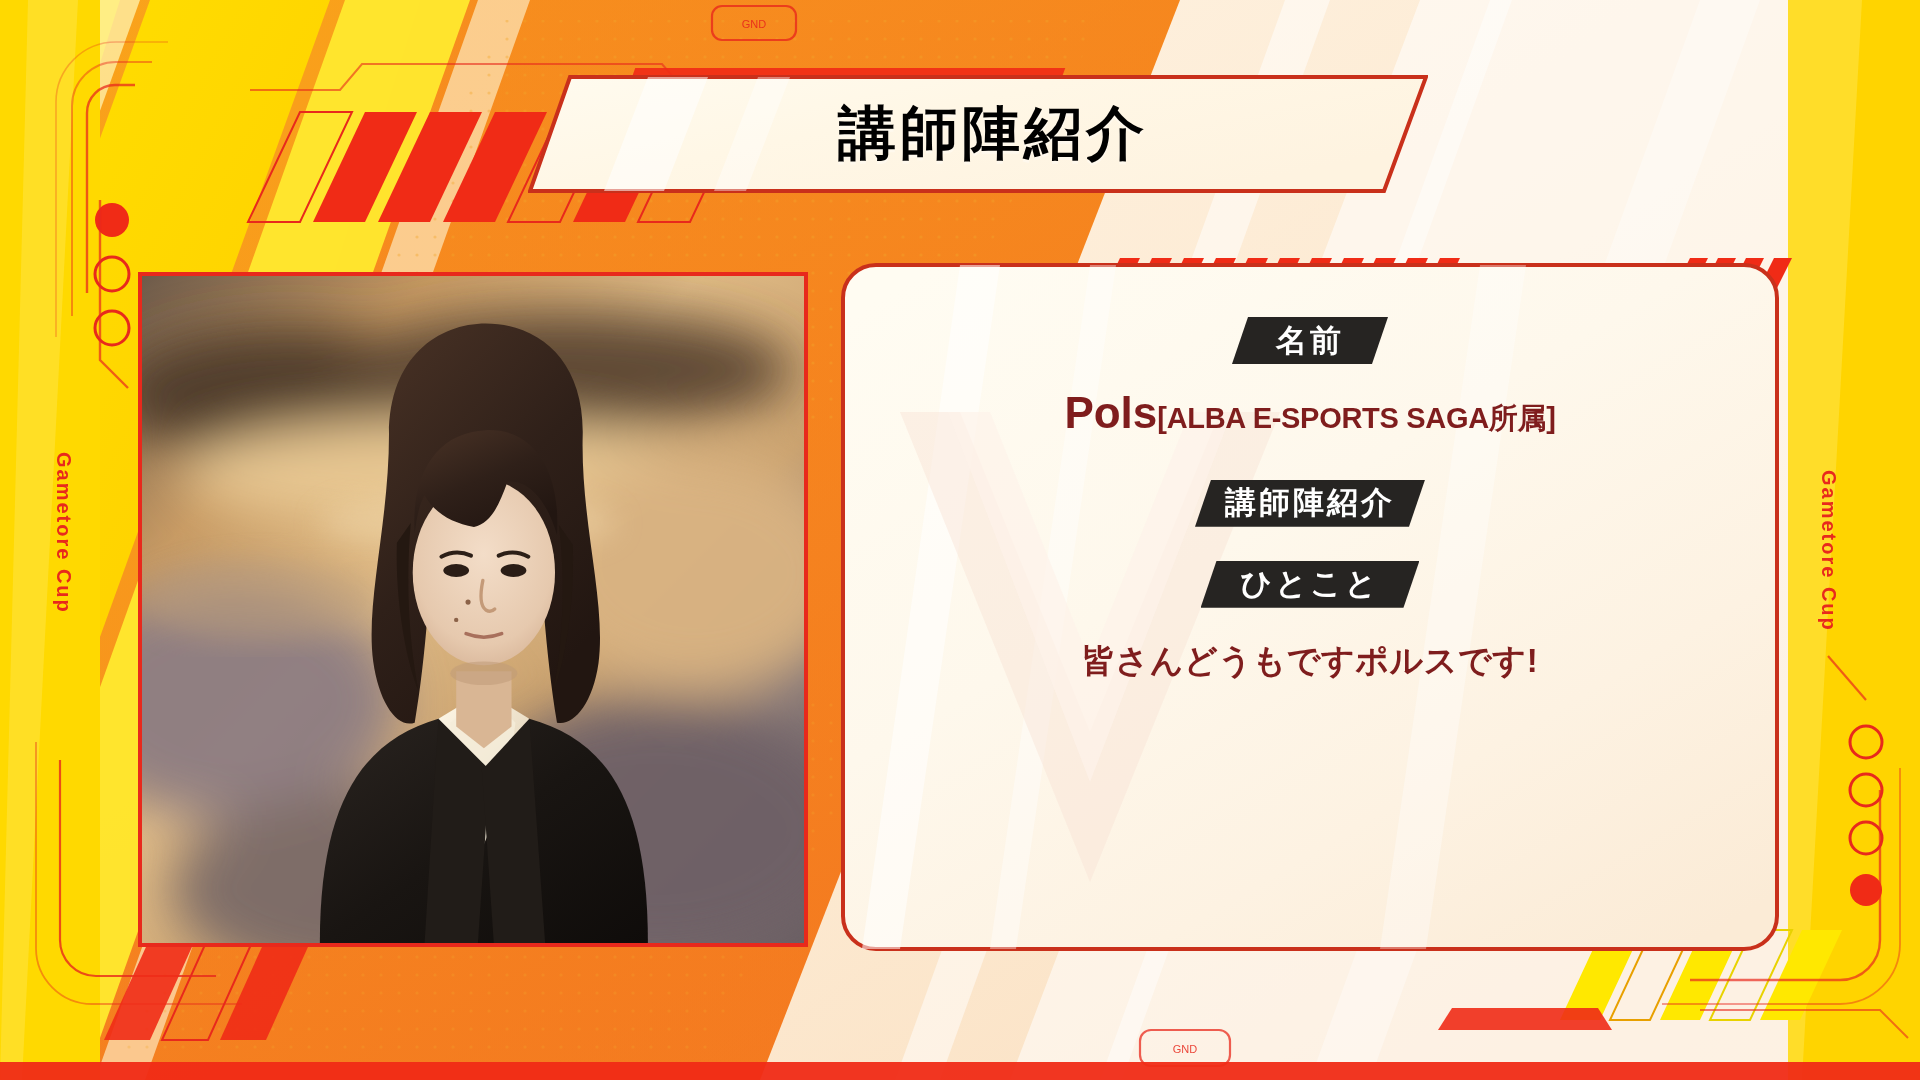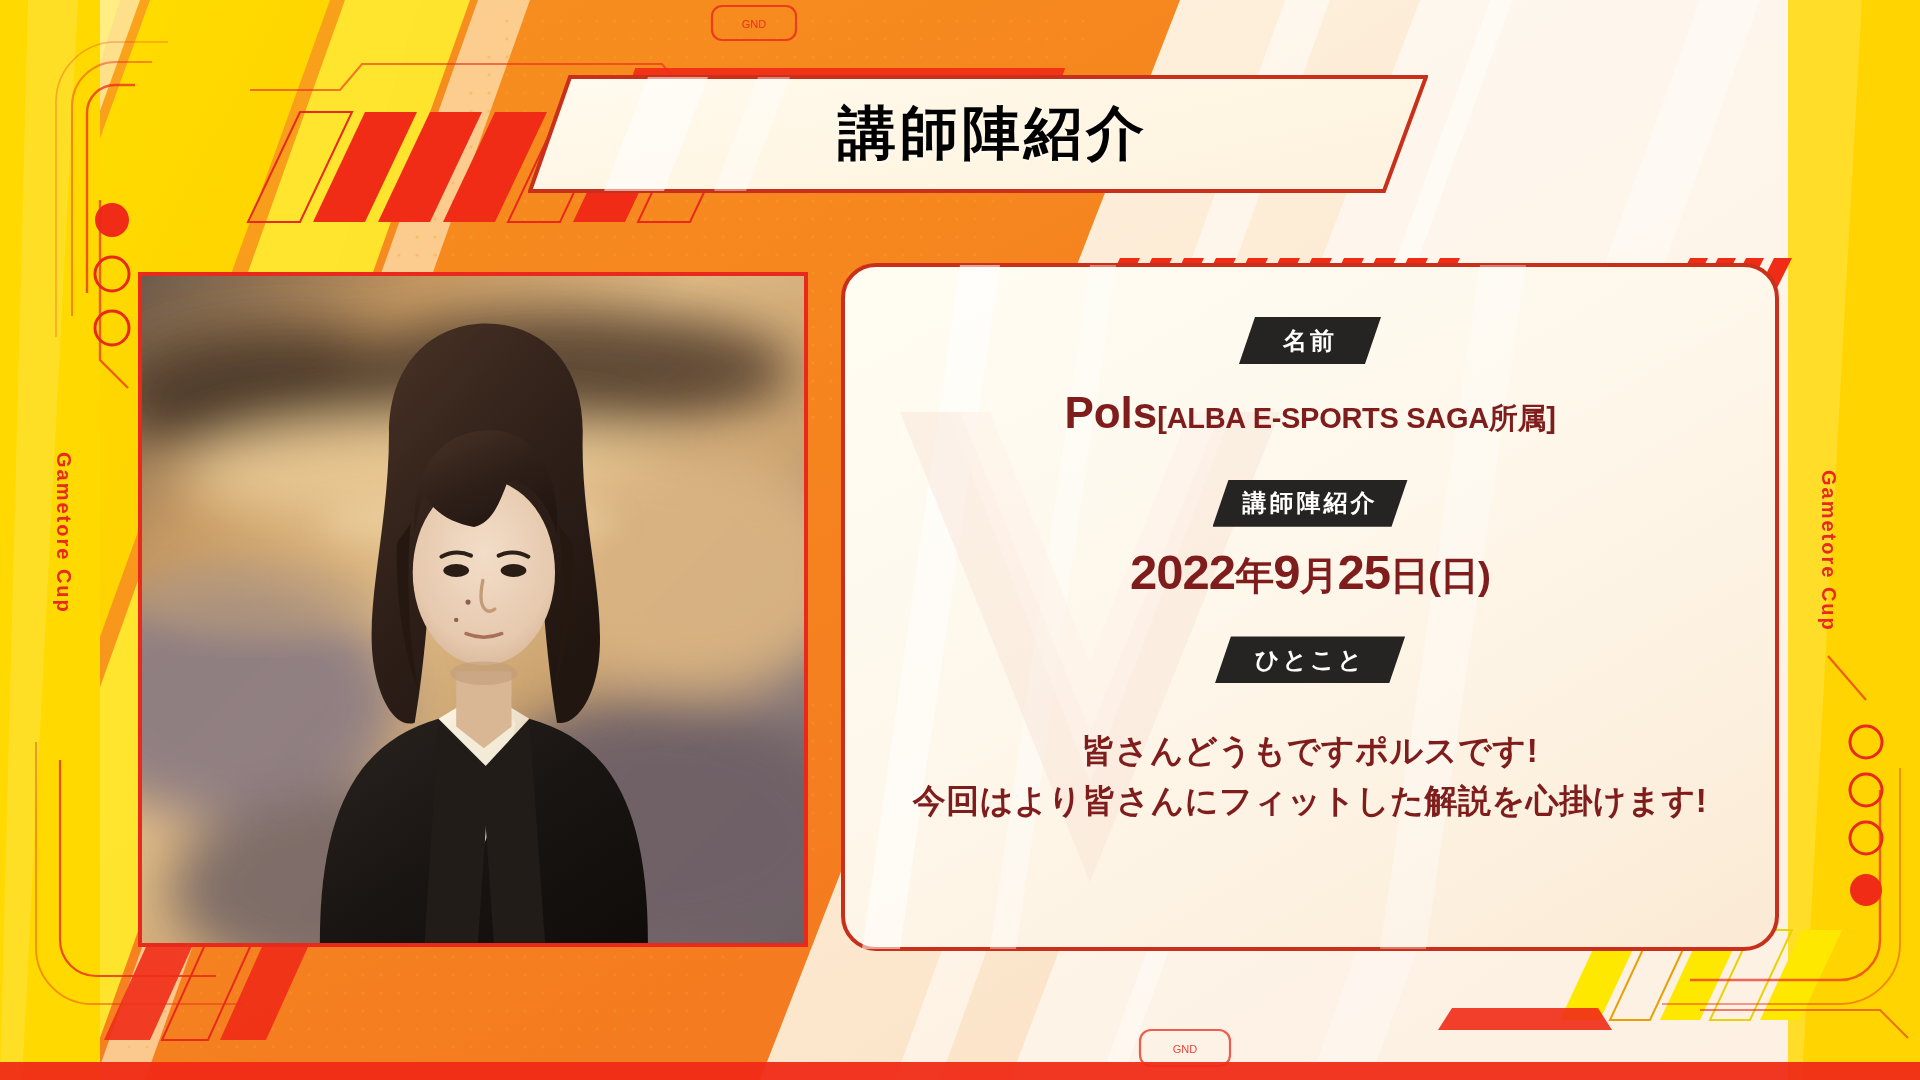--- a/index.html
+++ b/index.html
@@ -53,41 +53,41 @@
     position:absolute; inset:0;
     display:flex; flex-direction:column; align-items:center;
     padding-top:55px;
   }
 
   .badge {
     position:relative;
     display:inline-flex; align-items:center; justify-content:center;
     background:#262422;
     color:#FFFFFF;
-    font-size:24px; font-weight:bold;
+    font-size:31px; font-weight:bold;
     letter-spacing:3px;
     height:47px;
     padding:0 34px;
     clip-path: polygon(16px 0, 100% 0, calc(100% - 16px) 100%, 0 100%);
   }
   .badge.b-name { padding:0 44px; }
   .badge.b-date { padding:0 30px; }
   .badge.b-word { padding:12px 40px; }
 
   .value {
     color:#7f1d1d;
     font-weight:bold;
     text-align:center;
     line-height:1.22;
   }
   #name-value { font-size:44px; margin-top:22px; letter-spacing:0px; }
   #name-value .affil { font-size:29px; letter-spacing:-0.3px; }
   #date-value { font-size:49px; margin-top:16px; letter-spacing:-1px; }
   #date-value .u { font-size:39px; }
-  #word-value { font-size:33px; margin-top:43px; line-height:1.5; letter-spacing:0.5px; }
+  #word-value { font-size:33px; margin-top:28px; line-height:1.5; letter-spacing:0.5px; }
 
   .gap-1 { height:40px; }
   .gap-2 { height:34px; }
 
   
   .side-text {
     position:absolute;
     color:#E8291C;
     font-size:20px; font-weight:bold;
     letter-spacing:2px;
@@ -393,32 +393,28 @@
       </div>
       <div class="value" id="name-value">
         <span>Pols</span><span class="affil">[ALBA E-SPORTS SAGA所属]</span>
       </div>
 
       <div class="gap-1"></div>
 
       <div class="badge b-date">
         <span>講師陣紹介</span>
       </div>
-      <div class="value" id="date-value">
-        <span>2022</span><span class="u">年</span><span>9</span><span class="u">月</span><span>25</span><span class="u">日</span><span class="u">(日)</span>
-      </div>
 
       <div class="gap-2"></div>
 
       <div class="badge b-word">
         <span>ひとこと</span>
       </div>
       <div class="value" id="word-value">
         <div>皆さんどうもですポルスです!</div>
-        <div>今回はより皆さんにフィットした解説を心掛けます!</div>
       </div>
 
     </div>
   </div>
 
   <div class="side-text" id="side-left">Gametore  Cup</div>
   <div class="side-text" id="side-right">Gametore Cup</div>
 
 </div>
 

